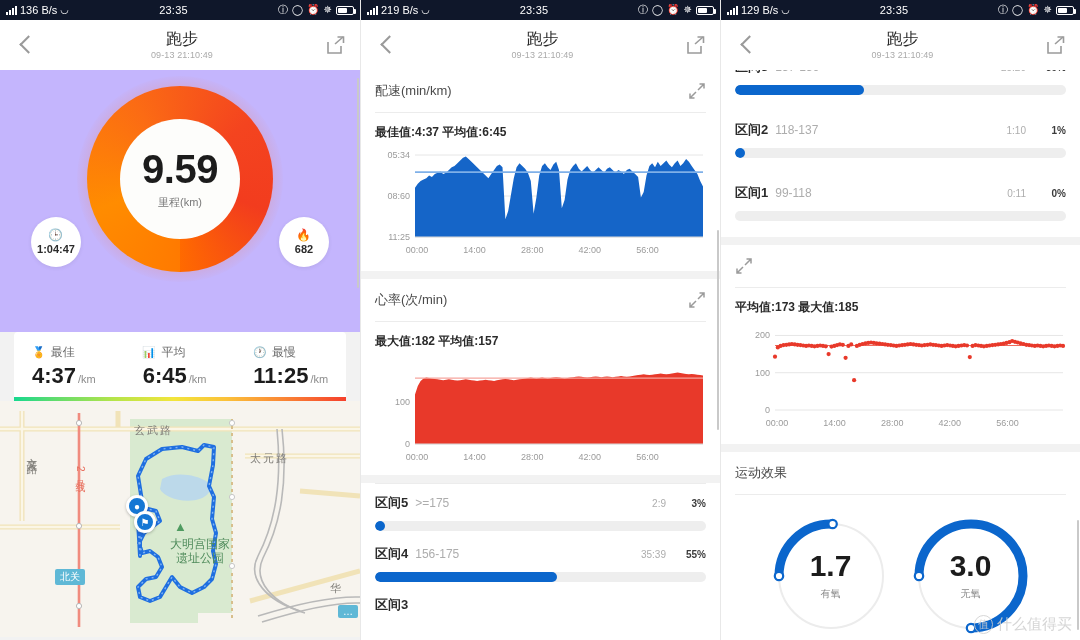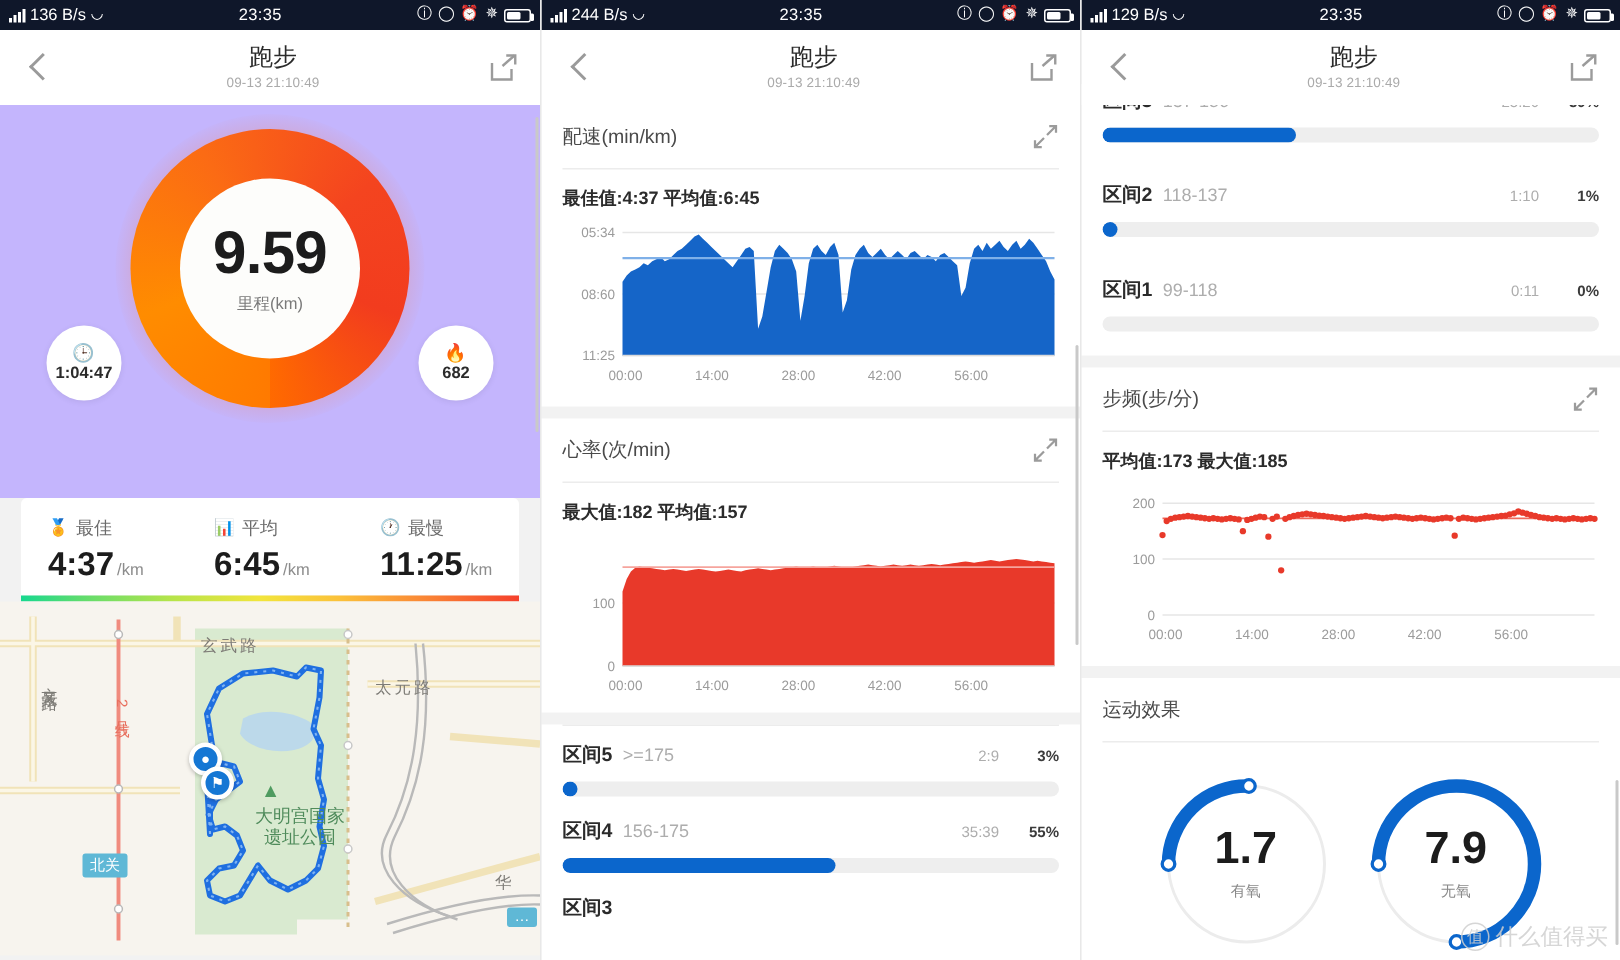--- a/index.html
+++ b/index.html
@@ -306,21 +306,21 @@
 
   <div class="panel">
     <div class="statusbar">
       <div class="sb-left">
         <span class="signal-bars">
             <i></i>
             <i></i>
             <i></i>
             <i></i>
           </span>
-        <span>244 B/s</span>
+        <span>219 B/s</span>
         <span class="sb-ico">◡</span>
       </div>
       <div class="sb-center">23:35</div>
       <div class="sb-right">
         <span class="sb-ico">ⓘ</span>
         <span class="sb-ico">◯</span>
         <span class="sb-ico">⏰</span>
         <span class="sb-ico">✵</span>
         <span class="batt">
             <i></i>
@@ -517,21 +517,20 @@
             <span class="zone-pct">0%</span>
           </div>
           <div class="zone-bar">
               <div class="zone-fill" style="width: 0%; background: transparent;"></div>
             </div>
         </div>
       </div>
 
       <div class="card">
         <div class="card-head">
-          <div class="card-title">步频(步/分)</div>
           <div class="expand-icon">
             <svg width="18" height="18" viewBox="0 0 18 18">
               <path d="M10 8 L16 2 M11.5 2 L16 2 L16 6.5" stroke="#9b9b9b" stroke-width="1.5" fill="none"></path>
               <path d="M8 10 L2 16 M6.5 16 L2 16 L2 11.5" stroke="#9b9b9b" stroke-width="1.5" fill="none"></path>
             </svg>
           </div>
         </div>
         <div class="card-rule"></div>
         <div class="card-sum">平均值:173 最大值:185</div>
         <div class="chart-box">
@@ -674,21 +673,21 @@
             </div>
           </div>
           <div class="gauge">
             <svg id="g1" width="130" height="130">
                 <circle cx="65" cy="65" r="52" fill="none" stroke="#ececec" stroke-width="2"></circle>
                 <path d="M13.0,65.0 A52,52 0 1 1 65.0,117.0" fill="none" stroke="#0b66cc" stroke-width="9" stroke-linecap="round"></path>
                 <circle cx="13.0" cy="65.0" r="4.2" fill="#fff" stroke="#0b66cc" stroke-width="2.2"></circle>
                 <circle cx="65.0" cy="117.0" r="4.2" fill="#fff" stroke="#0b66cc" stroke-width="2.2"></circle>
               </svg>
             <div class="gauge-val">
-              <div class="gauge-num">7.9</div>
+              <div class="gauge-num">3.0</div>
               <div class="gauge-lbl">无氧</div>
             </div>
           </div>
         </div>
       </div>
     </div>
 
     <div class="vscroll" style="top:520px; height:110px;"></div>
 
     <div class="watermark">

